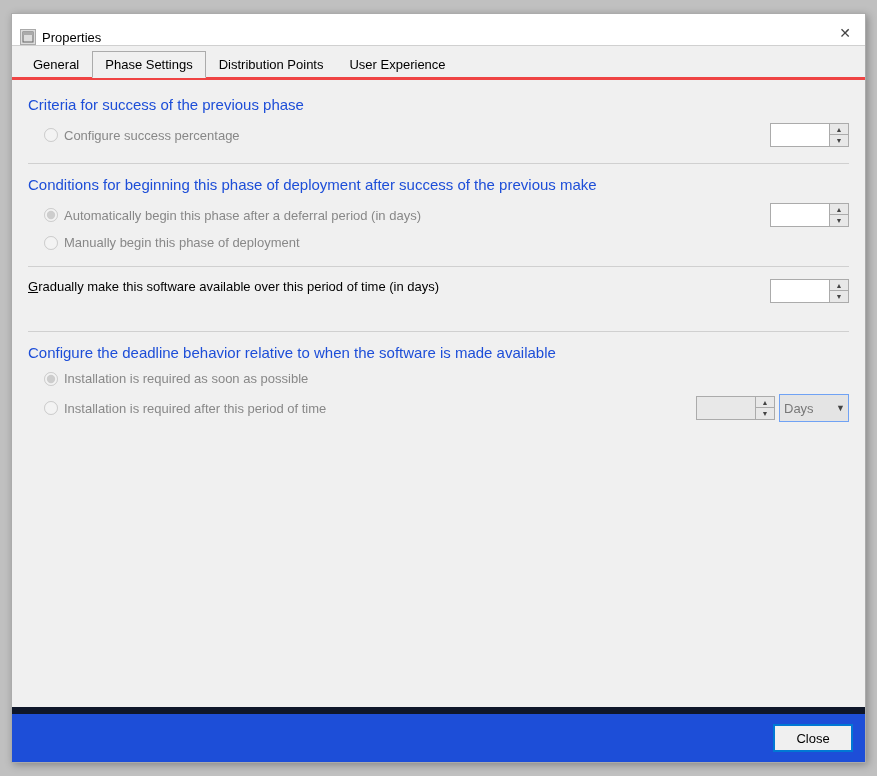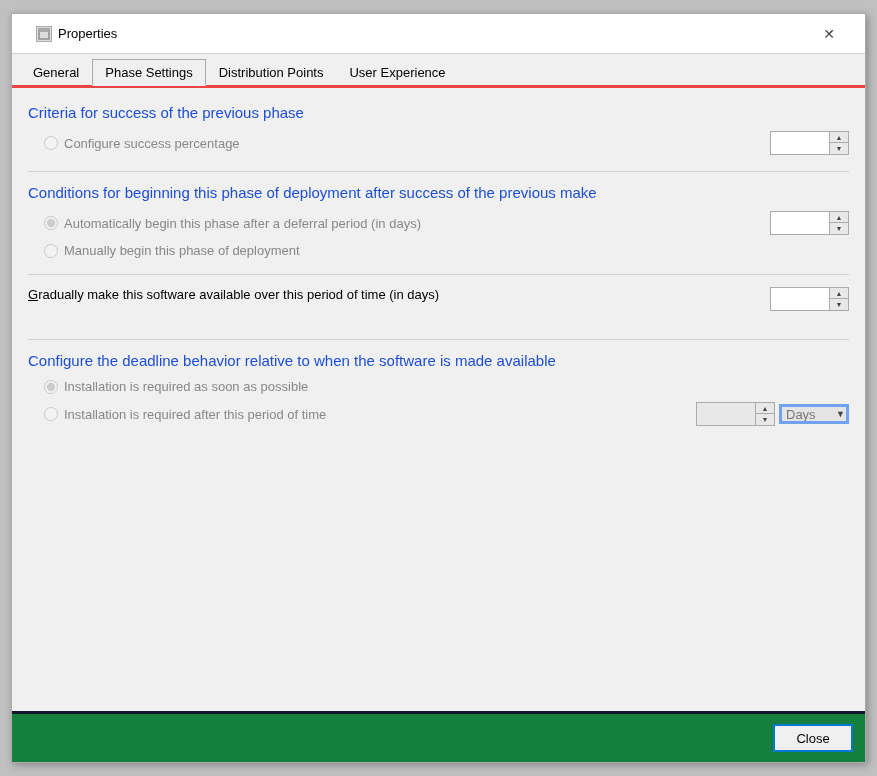--- a/index.html
+++ b/index.html
@@ -23,25 +23,25 @@
       width: 855px;
       height: 750px;
       background: #f0f0f0;
       border: 1px solid #ababab;
       box-shadow: 2px 2px 8px rgba(0,0,0,0.3);
       display: flex;
       flex-direction: column;
     }
 
     .title-bar {
-      height: 40px;
+      height: 32px;
       background: #ffffff;
       display: flex;
-      align-items: center;
-      padding: 0 24px;
+      align-items: flex-end;
+      padding: 0 8px;
       border-bottom: 1px solid #d0d0d0;
       flex-shrink: 0;
     }
 
     .title-bar-icon {
       width: 16px;
       height: 16px;
       margin-right: 6px;
       background: #ddd;
       border: 1px solid #aaa;
@@ -197,22 +197,22 @@
     }
 
     .gradually-label u {
       text-decoration: underline;
     }
 
     .footer {
       display: flex;
       justify-content: flex-end;
       padding: 10px 12px;
-      border-top: 3px solid #0f172a;
-      background: #15803d;
+      border-top: 7px solid #0f172a;
+      background: #1d4ed8;
       flex-shrink: 0;
     }
 
     .close-button {
       width: 80px;
       height: 28px;
       background: #f0f0f0;
       border: 2px solid #0078d4;
       color: #000;
       cursor: pointer;
@@ -223,22 +223,22 @@
     }
 
     .dropdown-group {
       display: flex;
       align-items: center;
       gap: 4px;
     }
 
     .dropdown-select {
       width: 70px;
-      height: 20px;
-      border: 3px solid #3b82f6;
+      height: 28px;
+      border: 1px solid #3b82f6;
       background: #e0e0e0;
       font-size: 13px;
       padding: 0 4px;
       color: #444;
       appearance: none;
       -webkit-appearance: none;
       padding-right: 18px;
       position: relative;
     }
 

